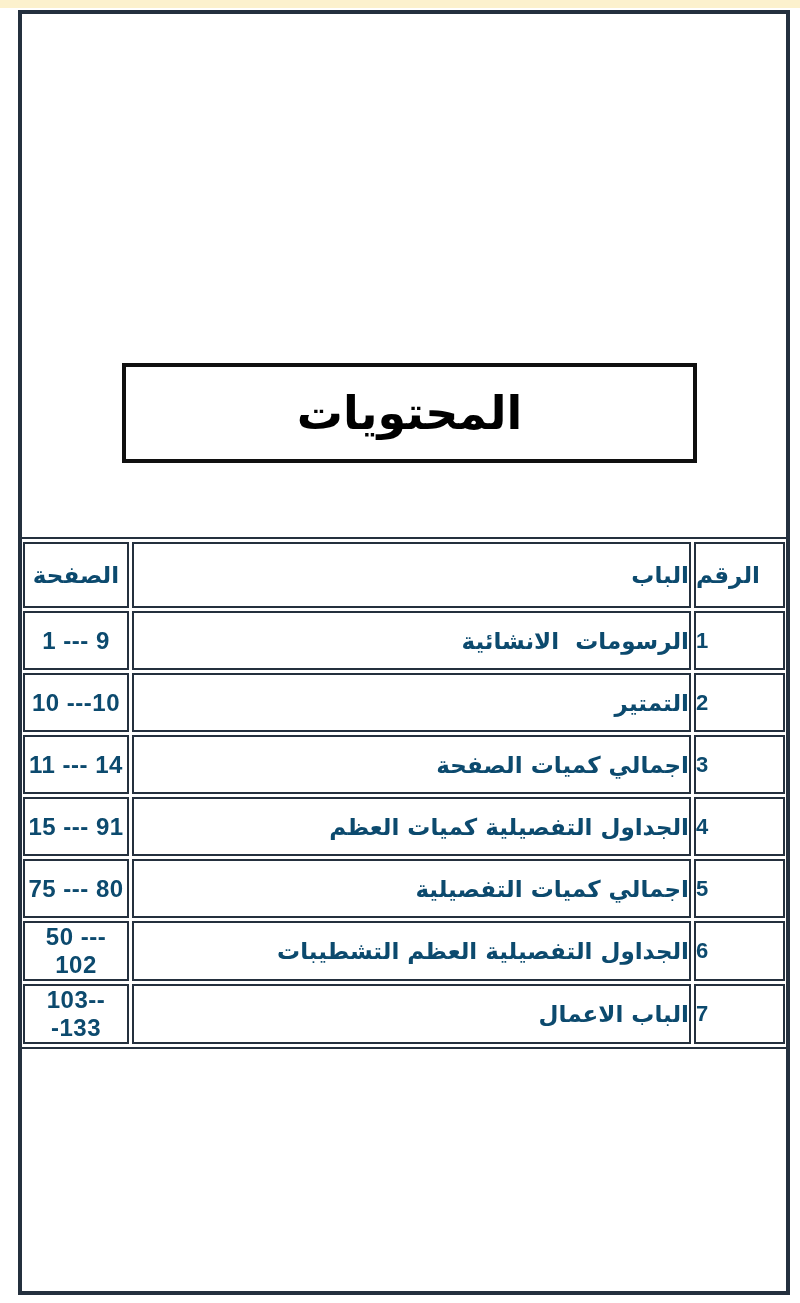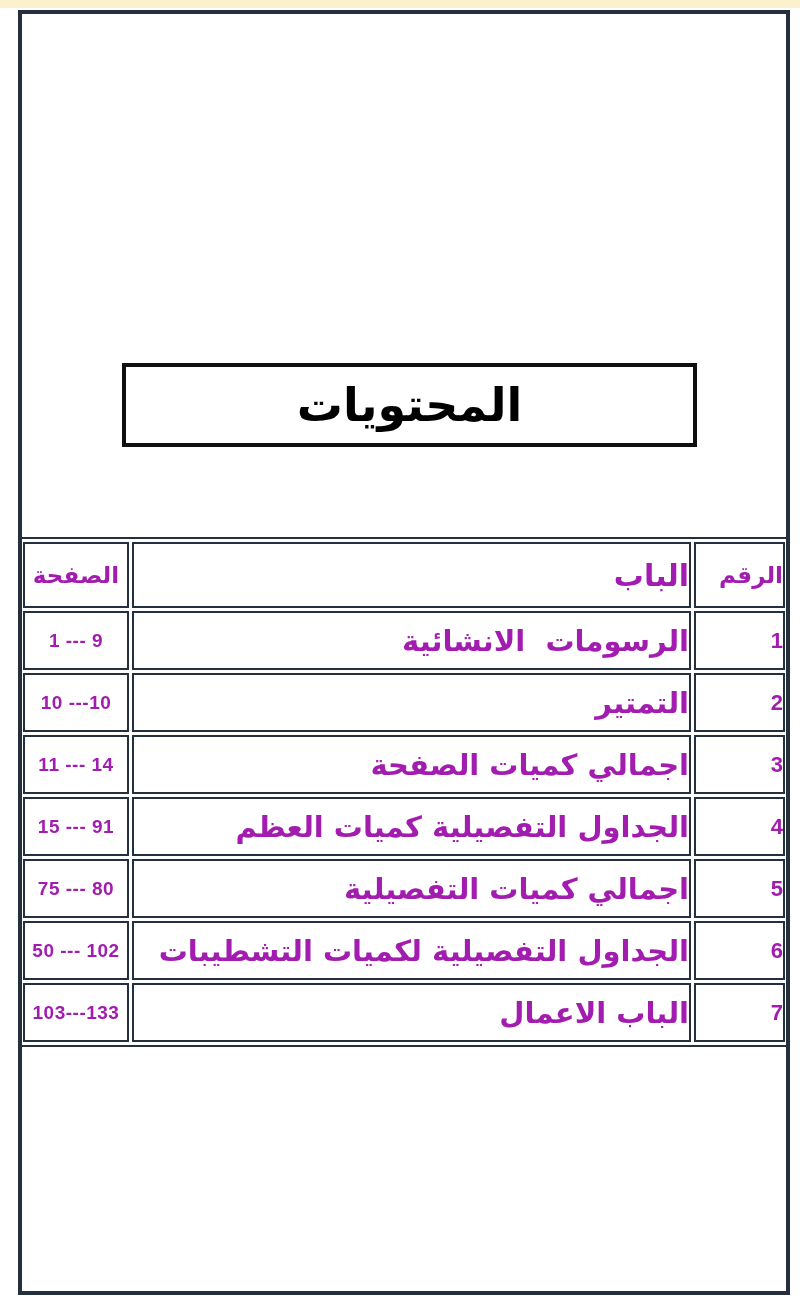--- a/index.html
+++ b/index.html
@@ -20,21 +20,21 @@
   .page {
     position: absolute;
     left: 18px; top: 10px;
     width: 764px; height: 1277px;
     border: 4px solid #24303e;
     background: #ffffff;
   }
   .title-box {
     position: absolute;
     left: 100px; top: 349px;
-    width: 575px; height: 84px;
+    width: 575px; height: 100px;
     border: 4px solid #101010;
     box-sizing: border-box;
     display: flex;
     align-items: center;
     justify-content: center;
   }
   .title-box .title-text {
     font-size: 46px;
     font-weight: bold;
     color: #000000;
@@ -49,53 +49,53 @@
     border-collapse: separate;
     border-spacing: 3px;
     border: 2px solid #24303e;
     table-layout: fixed;
   }
   table.toc td {
     border: 2px solid #24303e;
     background: #ffffff;
     vertical-align: middle;
     padding: 0;
-    color: #a21caf;
+    color: #0c4a6e;
     font-weight: bold;
     overflow: hidden;
   }
   col.w-num  { width: 91px; }
   col.w-chap { width: auto; }
   col.w-page { width: 106px; }
   tr.head td { height: 62px; }
   tr.row  td { height: 55px; }
   td.c-num {
-    text-align: right;
+    text-align: left;
     font-family: "Liberation Sans", sans-serif;
     font-size: 22px;
   }
   td.c-chap {
     text-align: right;
-    font-size: 29px;
+    font-size: 23px;
     padding-right: 2px;
     white-space: pre-wrap;
   }
   td.c-page {
     text-align: center;
     direction: ltr;
     font-family: "Liberation Sans", sans-serif;
-    font-size: 19px;
+    font-size: 24px;
     letter-spacing: 0.5px;
   }
   tr.head td.c-num, tr.head td.c-page {
     font-family: "DejaVu Sans", sans-serif;
     font-size: 23px;
     direction: rtl;
   }
-  tr.head td.c-chap { font-size: 30px; }
+  tr.head td.c-chap { font-size: 23px; }
 </style>
 </head>
 <body>
 
 <div class="top-strip"></div>
 
 <div class="page">
 
   <div class="title-box">
     <span class="title-text">المحتويات</span>
@@ -133,21 +133,21 @@
         <td class="c-chap">الجداول التفصيلية كميات العظم</td>
         <td class="c-page">15 --- 91</td>
       </tr>
       <tr class="row">
         <td class="c-num">5</td>
         <td class="c-chap">اجمالي كميات التفصيلية</td>
         <td class="c-page">75 --- 80</td>
       </tr>
       <tr class="row">
         <td class="c-num">6</td>
-        <td class="c-chap">الجداول التفصيلية لكميات التشطيبات</td>
+        <td class="c-chap">الجداول التفصيلية العظم التشطيبات</td>
         <td class="c-page">50 --- 102</td>
       </tr>
       <tr class="row">
         <td class="c-num">7</td>
         <td class="c-chap">الباب الاعمال</td>
         <td class="c-page">103---133</td>
       </tr>
     </tbody>
   </table>
 

